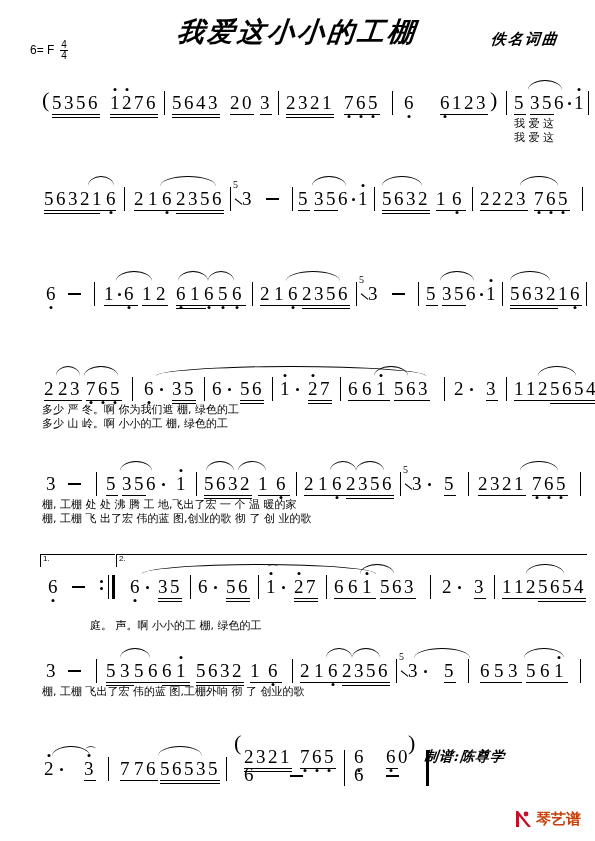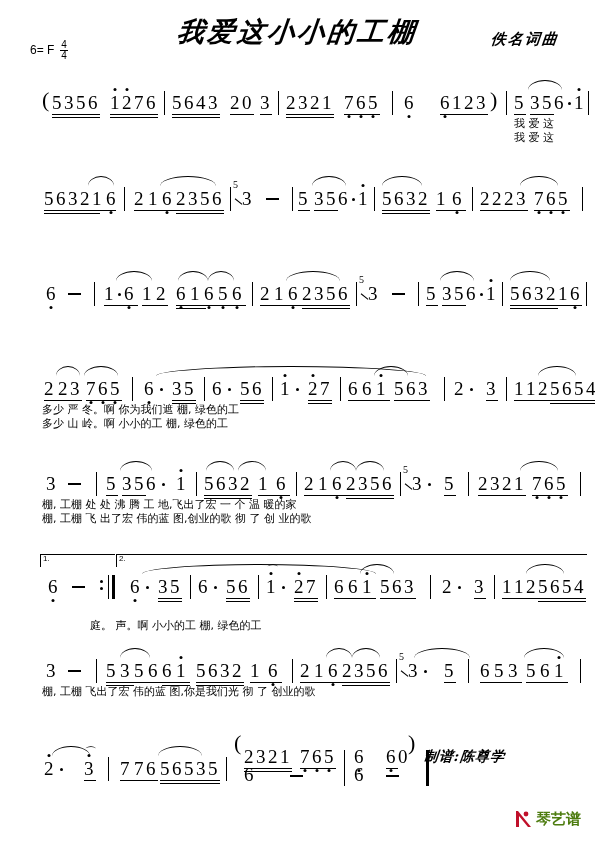--- a/index.html
+++ b/index.html
@@ -623,21 +623,21 @@
       <span class="n" style="left:494px;">5</span>
       <span class="n" style="left:508px;">3</span>
       <span class="beam" style="left:480px;width:42px;bottom:1px;"></span>
       <span class="n" style="left:526px;">5</span>
       <span class="n" style="left:540px;">6</span>
       <span class="n" style="left:554px;">1<i class="oct-up"></i></span>
       <span class="beam" style="left:526px;width:42px;bottom:1px;"></span>
       <span class="bar" style="left:580px;"></span>
     </div>
     <div class="lyrics" style="height:26px;">
-      <span class="ly" style="left:42px;top:1px;">棚,  工棚 飞出了宏 伟的蓝 图,你是我们光 彻 了  创业的歌</span>
+      <span class="ly" style="left:42px;top:1px;">棚,  工棚 飞出了宏 伟的蓝 图,工棚外响 彻 了  创业的歌</span>
     </div>
   </div>
 
   <div class="system" style="top:738px;">
     <div class="notes" style="height:44px;">
       <span class="slur" style="left:52px;width:38px;bottom:26px;"></span>
       <span class="n" style="left:44px;">2<i class="oct-up"></i></span>
       <span class="augdot" style="left:60px;"></span>
       <span class="n" style="left:84px;">3<i class="oct-up"></i><i class="fermata">⌒</i></span>
       <span class="beam" style="left:84px;width:12px;bottom:1px;"></span>
@@ -688,16 +688,16 @@
 
   <div class="credit">制谱:陈尊学</div>
 
   <div class="logo">
     <span class="mark">
       <svg width="20" height="20" viewBox="0 0 20 20" aria-hidden="true">
         <path d="M3 2 L3 18 L6 18 L6 7 L15 18 L18 18 L5 2 Z" fill="#c0102a"></path>
         <circle cx="13" cy="5" r="2.4" fill="#c0102a"></circle>
       </svg>
     </span>
-    <span class="word" style="color: #4d7c0f;">琴艺谱</span>
+    <span class="word" style="color: #c2410c;">琴艺谱</span>
   </div>
 
 </div>
 
 </body></html>

